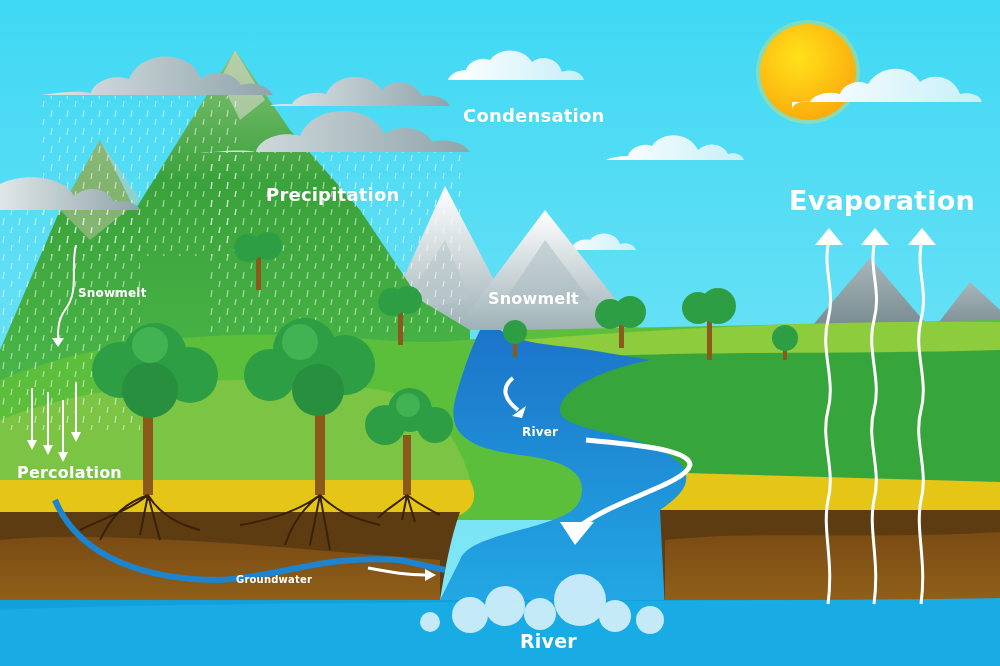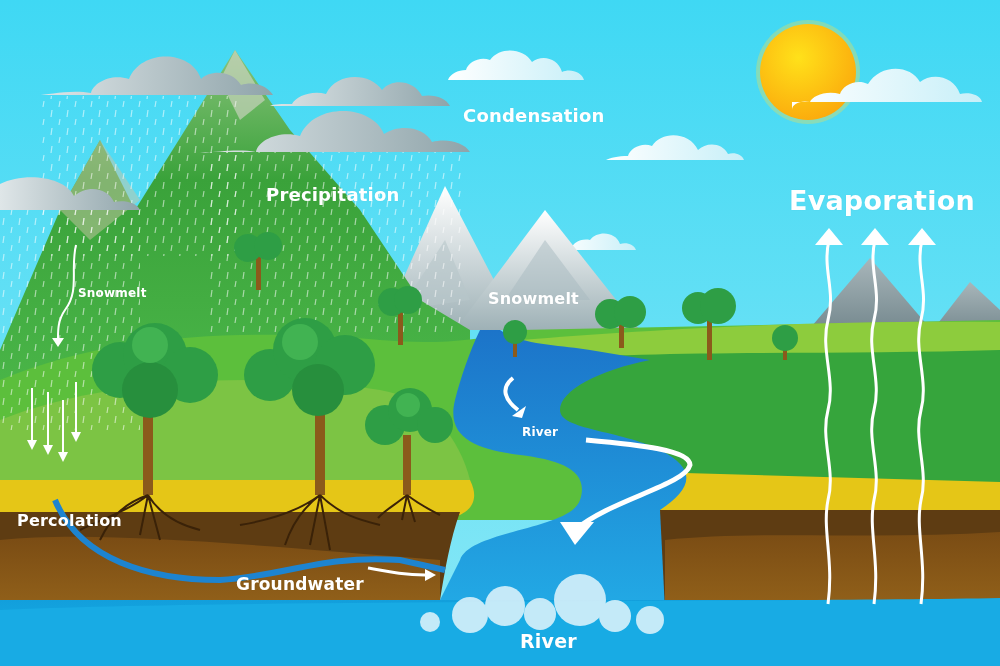--- a/index.html
+++ b/index.html
@@ -13,23 +13,23 @@
       font-weight: bold;
       white-space: nowrap;
       letter-spacing: 0.2px;
       text-shadow: 0 0 2px rgba(0,0,0,0.05);
     }
     .lbl-condensation { left: 463px; top: 105px; font-size: 18px; }
     .lbl-precipitation { left: 266px; top: 184px; font-size: 18px; }
     .lbl-evaporation { left: 789px; top: 185px; font-size: 27px; }
     .lbl-snowmelt-left { left: 78px; top: 286px; font-size: 12px; }
     .lbl-snowmelt-mid { left: 488px; top: 289px; font-size: 16px; }
-    .lbl-percolation { left: 17px; top: 463px; font-size: 16px; margin-top: 48px; }
+    .lbl-percolation { left: 17px; top: 463px; font-size: 16px; }
     .lbl-river { left: 522px; top: 425px; font-size: 12px; }
-    .lbl-groundwater { left: 236px; top: 574px; font-size: 17px; }
+    .lbl-groundwater { left: 236px; top: 574px; font-size: 10px; }
     .lbl-ocean { left: 520px; top: 630px; font-size: 19px; }
   </style>
 </head>
 <body>
 
 <div class="scene">
   <svg class="art" viewBox="0 0 1000 666">
     <defs>
       <linearGradient id="sky" x1="0" y1="0" x2="0" y2="1">
         <stop offset="0" stop-color="#3fd8f4"></stop>

